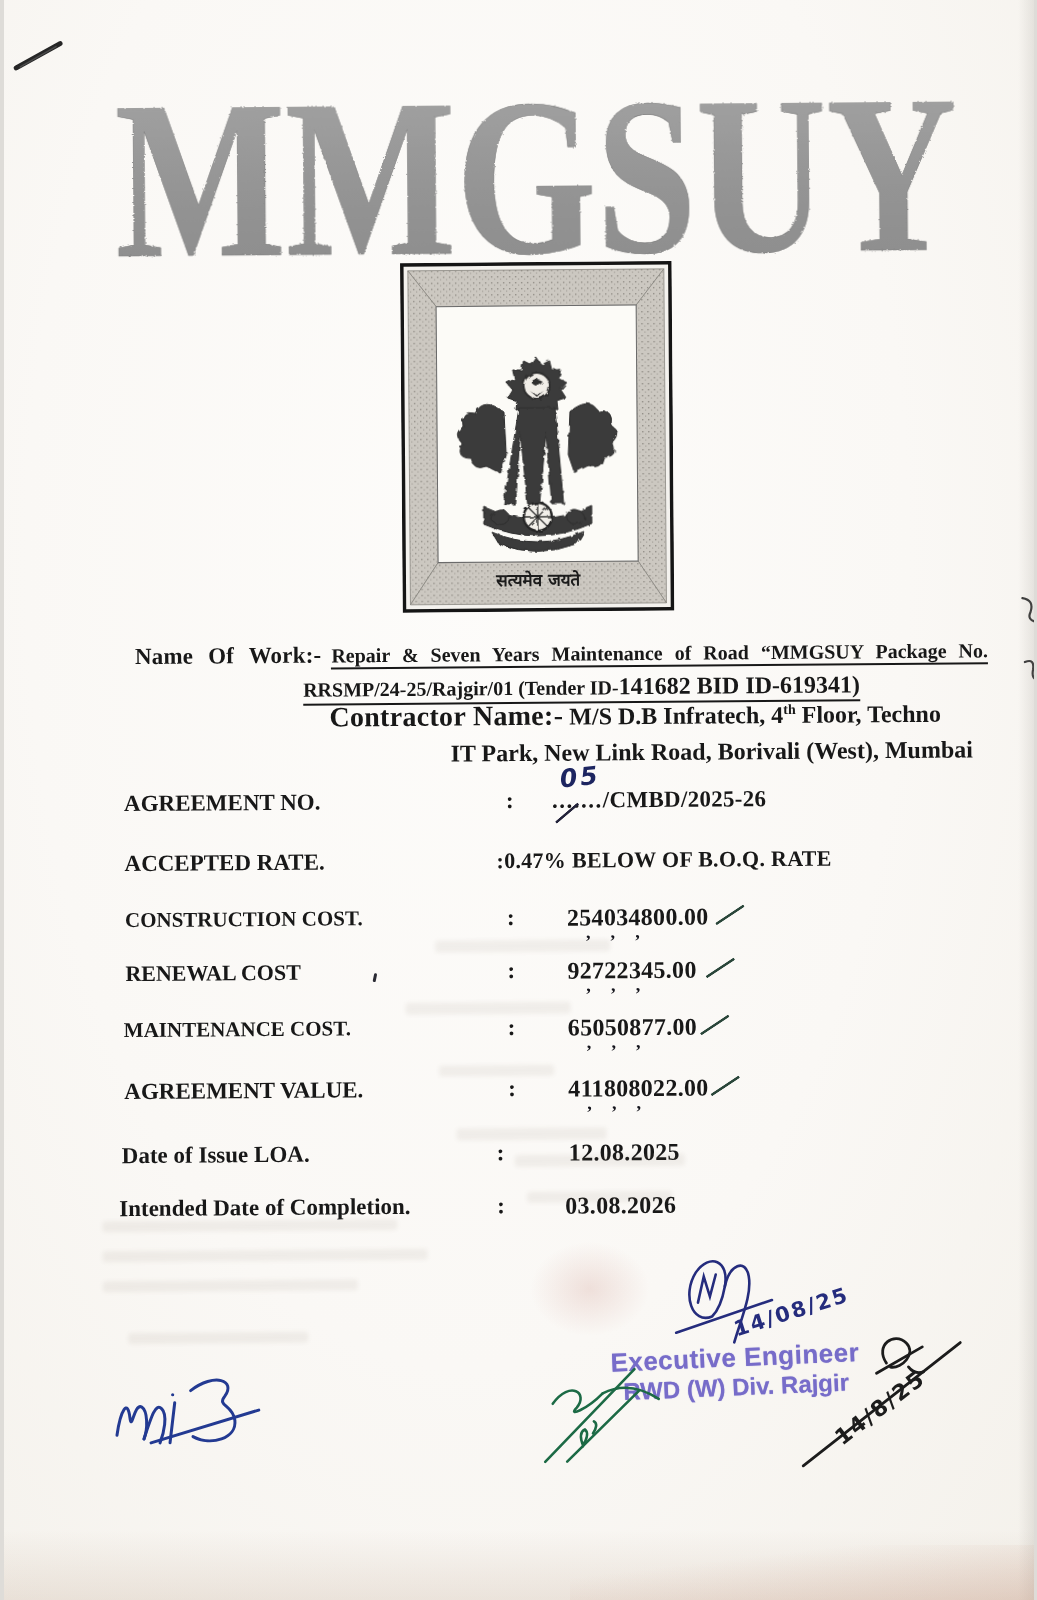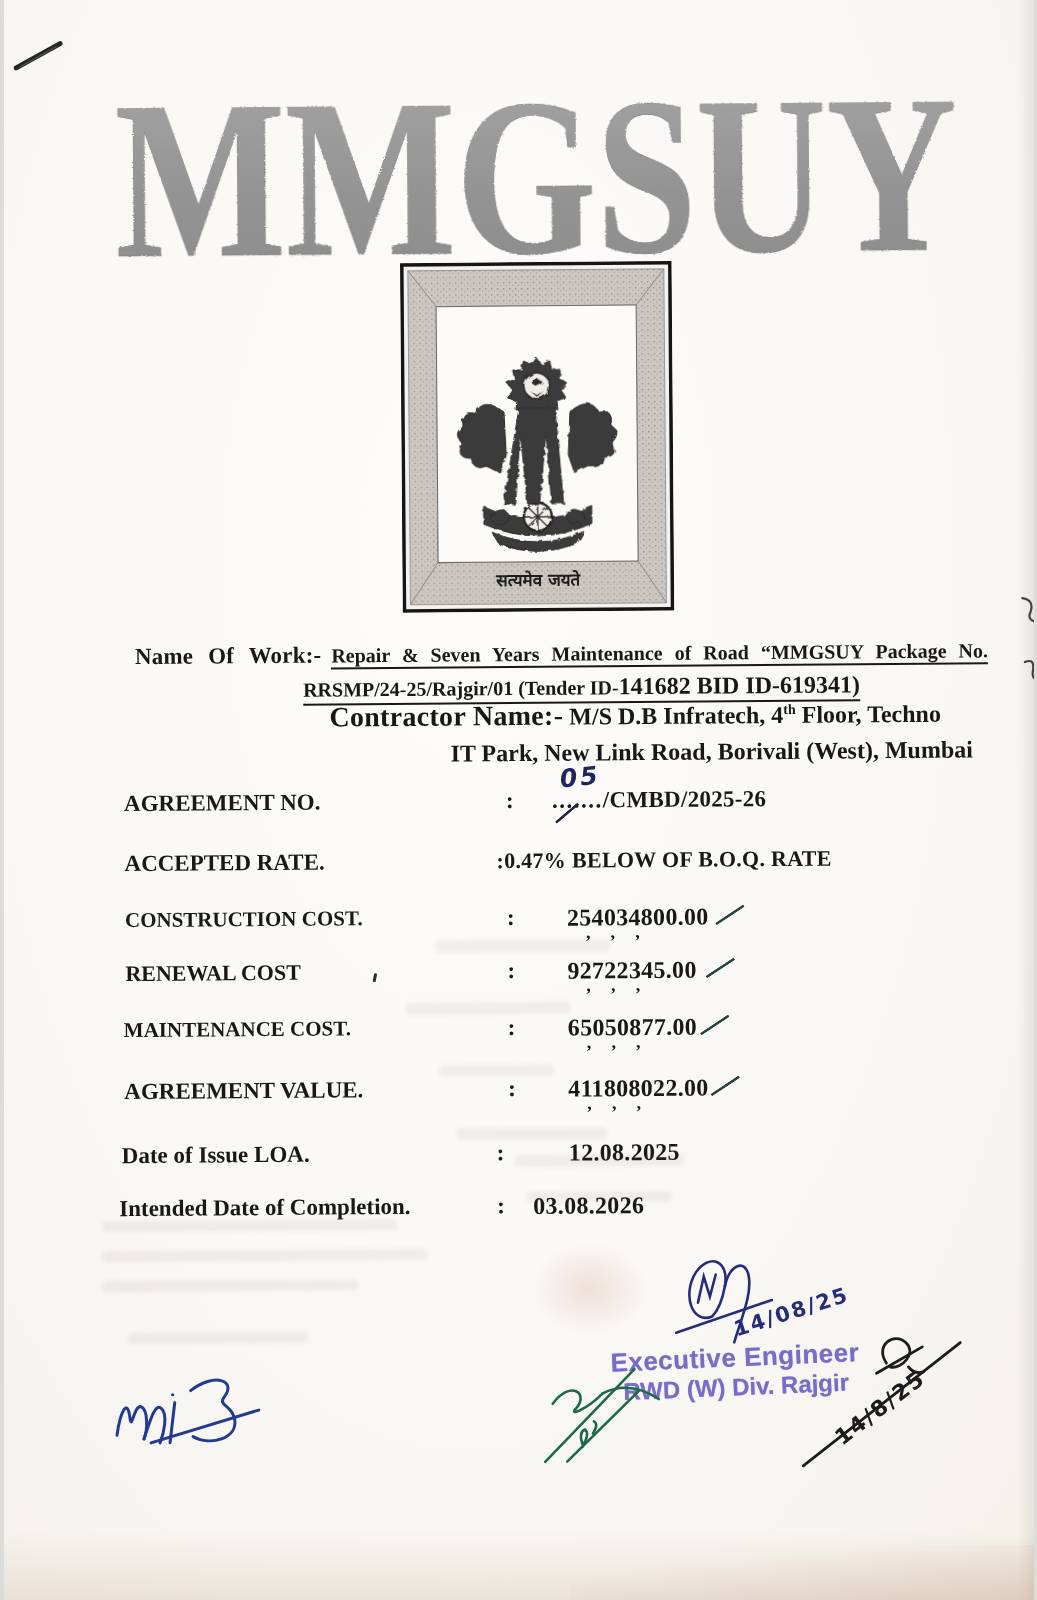--- a/index.html
+++ b/index.html
@@ -40,21 +40,21 @@
   .r0 { top:788px; } .r0 .lbl { font-size:23px; }
   .r0 .val { left:548px; font-size:23px; }
   .r0 .dots { letter-spacing:1.5px; }
   .r1 { top:848px; } .r1 .lbl { font-size:23px; }
   .r1 .val { left:492px; font-size:22px; }
   .r2 { top:905px; } .r2 .lbl { font-size:21px; }
   .r3 { top:958px; } .r3 .lbl { font-size:22px; }
   .r4 { top:1015px; } .r4 .lbl { left:118px; font-size:21px; }
   .r5 { top:1076px; } .r5 .lbl { left:118px; font-size:23px; }
   .r6 { top:1140px; } .r6 .lbl { left:115px; font-size:23px; } .r6 .col { left:490px; }
-  .r7 { top:1193px; } .r7 .lbl { left:112px; font-size:23px; } .r7 .col { left:490px; } .r7 .val { left:526px; }
+  .r7 { top:1193px; } .r7 .lbl { left:112px; font-size:23px; } .r7 .col { left:490px; } .r7 .val { left:558px; }
 
   .marks { position:absolute; left:580px; top:27px; font-size:18px; font-weight:bold;
            letter-spacing:20px; color:#14141c; }
   .tick { position:absolute; top:10px; width:34px; border-top:3.5px solid #2a463a;
           border-radius:2px; transform:rotate(-33deg); }
   .r2 .tick { left:708px; } .r3 .tick { left:698px; } .r4 .tick { left:692px; } .r5 .tick { left:702px; }
 
   .hand-05 { position:absolute; left:556px; top:763px; font-family:"DejaVu Sans", sans-serif;
              font-style:italic; font-size:25px; color:#1d2560; transform:rotate(-5deg);
              letter-spacing:3px; font-weight:bold; }

